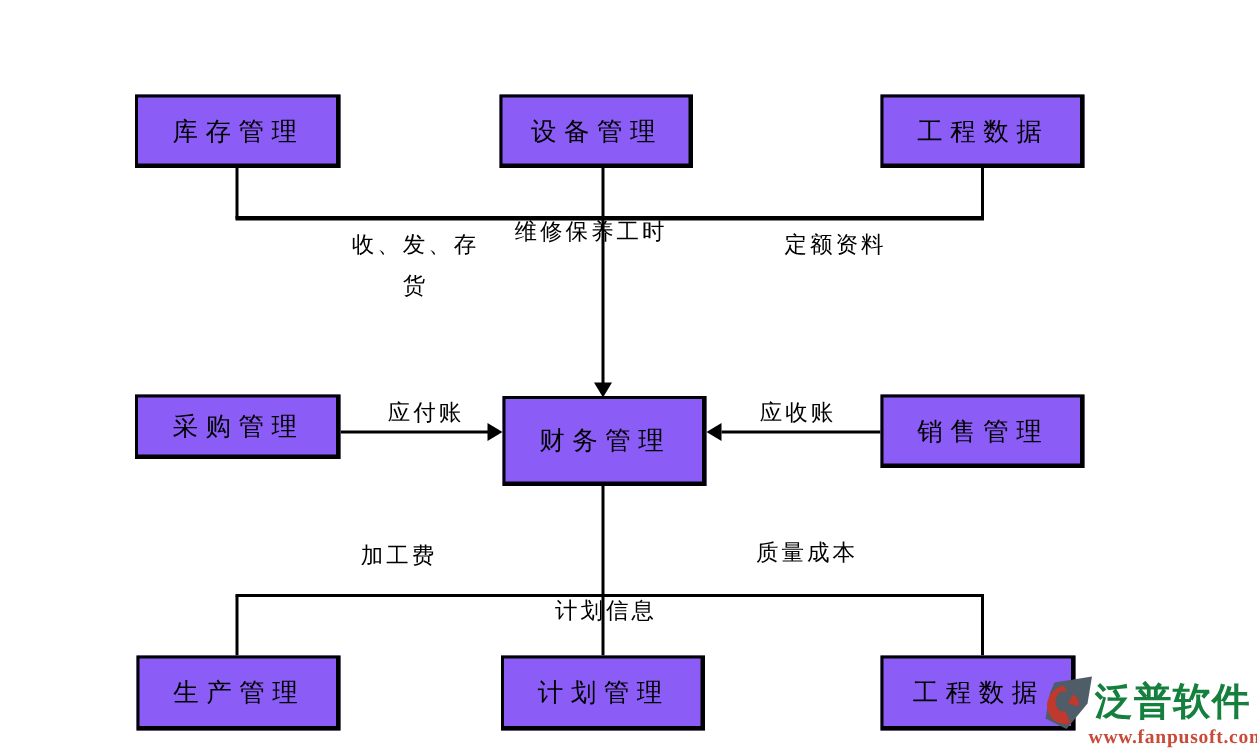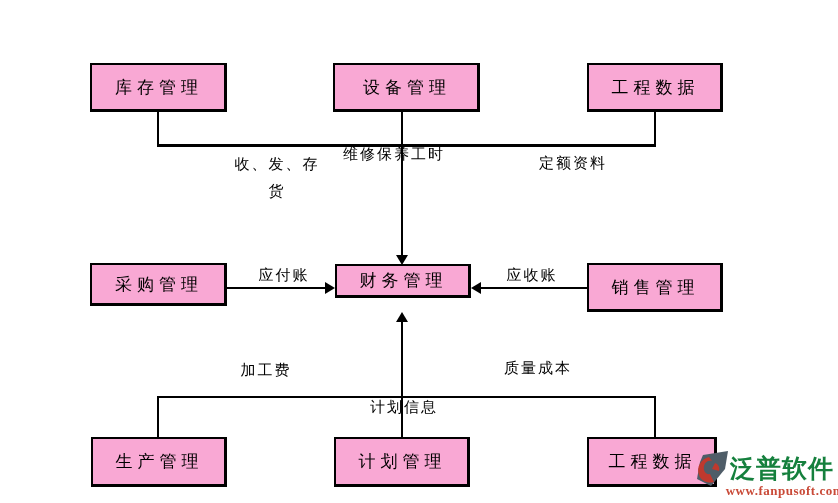--- a/index.html
+++ b/index.html
@@ -10,38 +10,38 @@
     background: #ffffff;
     overflow: hidden;
     font-family: "Liberation Serif", "DejaVu Serif", serif;
     color: #000;
   }
 
   
   .node {
     position: absolute;
     box-sizing: border-box;
-    background: #f9a8d4;
+    background: #8b5cf6;
     border: 2px solid #000;
     border-right-width: 3px;
     border-bottom-width: 3px;
     display: flex;
     align-items: center;
     justify-content: center;
     font-size: 17px;
     letter-spacing: 5px;
     padding-left: 2px;
     white-space: nowrap;
     font-family: Liberation Mono, monospace;
   }
   #n-inventory   { left: 90px;  top: 63px;  width: 137px; height: 49px; }
-  #n-equipment   { left: 333px; top: 63px;  width: 147px; height: 49px; }
+  #n-equipment   { left: 333px; top: 63px;  width: 129px; height: 49px; }
   #n-engineering { left: 587px; top: 63px;  width: 136px; height: 49px; }
   #n-purchase    { left: 90px;  top: 263px; width: 137px; height: 43px; }
-  #n-finance     { left: 335px; top: 264px; width: 136px; height: 34px; }
+  #n-finance     { left: 335px; top: 264px; width: 136px; height: 60px; }
   #n-sales       { left: 587px; top: 263px; width: 136px; height: 49px; }
   #n-production  { left: 91px;  top: 437px; width: 136px; height: 50px; }
   #n-planning    { left: 334px; top: 437px; width: 136px; height: 50px; }
   #n-quality     { left: 587px; top: 437px; width: 130px; height: 50px; }
 
   
   .line { position: absolute; background: #000; }
   #l-inv-down   { left: 157px; top: 110px; width: 2px;   height: 36px; }
   #l-eng-down   { left: 654px; top: 110px; width: 2px;   height: 36px; }
   #l-top-h      { left: 157px; top: 144px; width: 499px; height: 3px;  }
@@ -79,21 +79,21 @@
   
   .elabel {
     position: absolute;
     transform: translateX(-50%);
     font-size: 15px;
     letter-spacing: 2px;
     white-space: nowrap;
   }
   #e-inv  { left: 277px; top: 151px; text-align: center; line-height: 27px; }
   #e-equip{ left: 394px; top: 145px; }
-  #e-eng  { left: 557px; top: 154px; margin-left: 16px; }
+  #e-eng  { left: 557px; top: 154px; }
   #e-pay  { left: 284px; top: 266px; }
   #e-recv { left: 532px; top: 266px; }
   #e-proc { left: 266px; top: 361px; }
   #e-qual { left: 538px; top: 359px; }
   #e-plan { left: 404px; top: 398px; }
 
   
   .logo { position: absolute; left: 694px; top: 450px; width: 150px; }
   .logo-row { display: flex; align-items: center; }
   .logo-brand {

